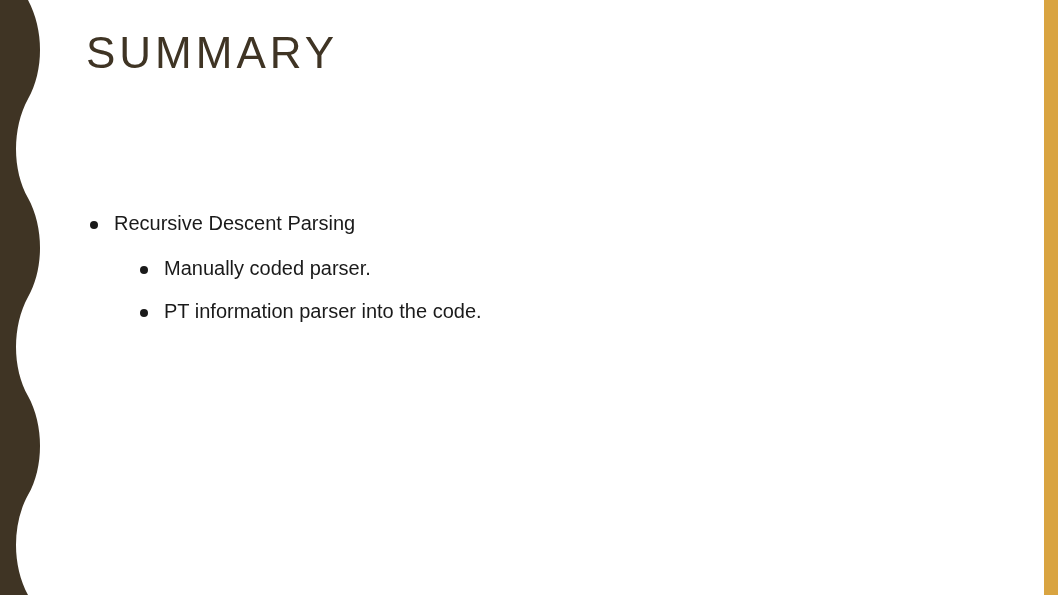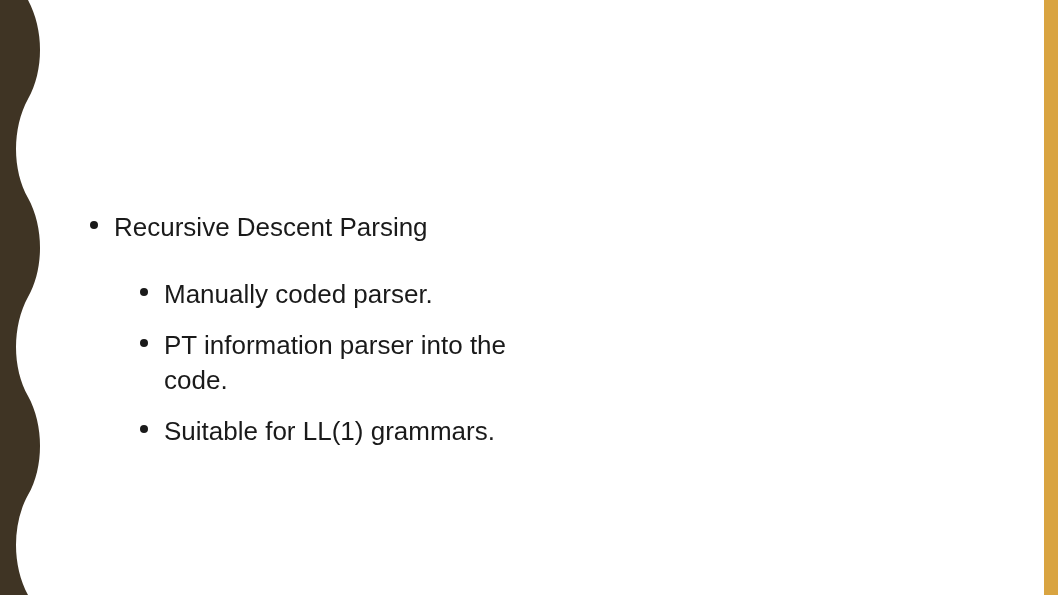--- a/index.html
+++ b/index.html
@@ -37,21 +37,21 @@
     font-size: 44px;
     letter-spacing: 4px;
     color: #3f3424;
   }
   .content {
     position: absolute;
     left: 86px;
     top: 210px;
     width: 820px;
     color: #1a1a1a;
-    font-size: 26px;
+    font-size: 20px;
     line-height: 1.35;
   }
   ul.level1 {
     list-style: none;
   }
   ul.level1 > li {
     position: relative;
     padding-left: 28px;
     margin-bottom: 18px;
   }
@@ -60,21 +60,21 @@
     position: absolute;
     left: 4px;
     top: 11px;
     width: 8px;
     height: 8px;
     border-radius: 50%;
     background: #1a1a1a;
   }
   ul.level2 {
     list-style: none;
-    margin-top: 32px;
+    margin-top: 18px;
   }
   ul.level2 > li {
     position: relative;
     padding-left: 50px;
     margin-bottom: 16px;
     max-width: 460px;
   }
   ul.level2 > li::before {
     content: "";
     position: absolute;
@@ -98,33 +98,31 @@
       C12,128 12,170 28,198
       C44,227 44,269 28,297
       C12,326 12,368 28,396
       C44,425 44,467 28,495
       C12,524 12,566 28,595
       L0,595 Z" fill="#3f3424"></path>
   </svg>
 
   <div class="right-bar"></div>
 
+  <h1 class="title">SUMMARY</h1>
 
   <div class="content">
     <ul class="level1">
       <li>
         <span>Recursive Descent Parsing</span>
         <ul class="level2">
           <li>
             <span>Manually coded parser.</span>
           </li>
           <li>
             <span>PT information parser into the code.</span>
           </li>
-          <li>
-            <span>Suitable for LL(1) grammars.</span>
-          </li>
         </ul>
       </li>
     </ul>
   </div>
 
 </div>
 
 </body></html>

